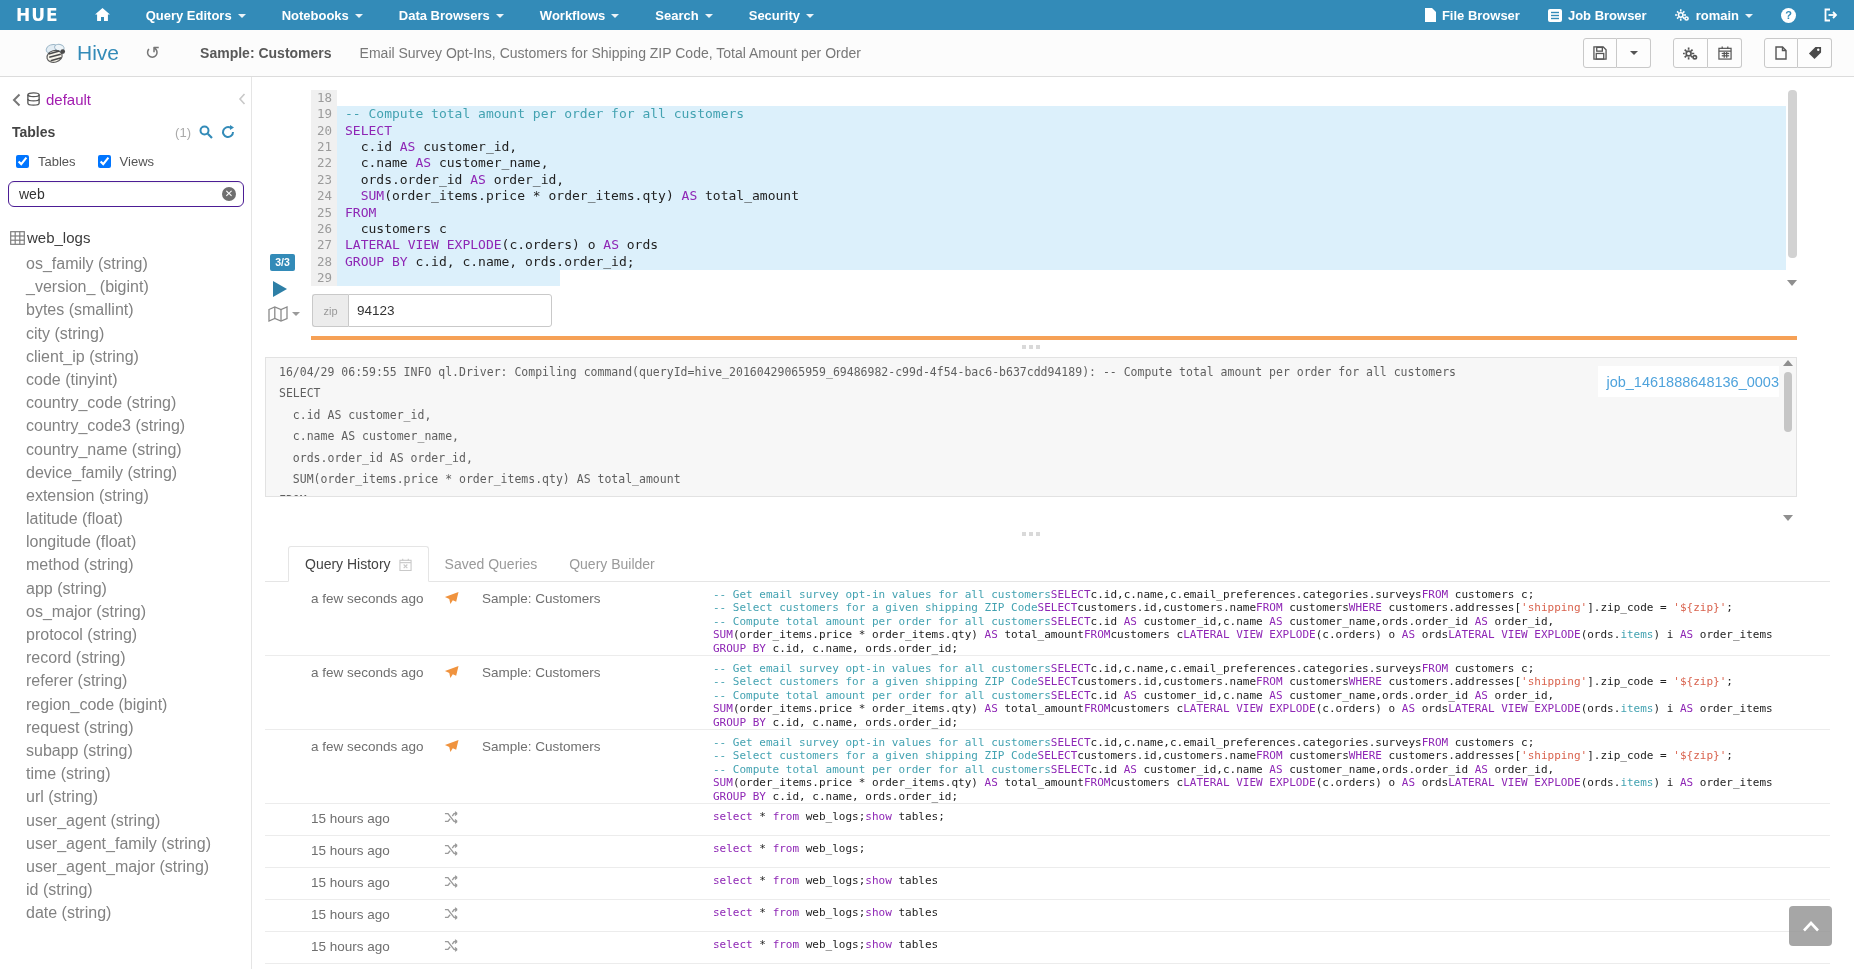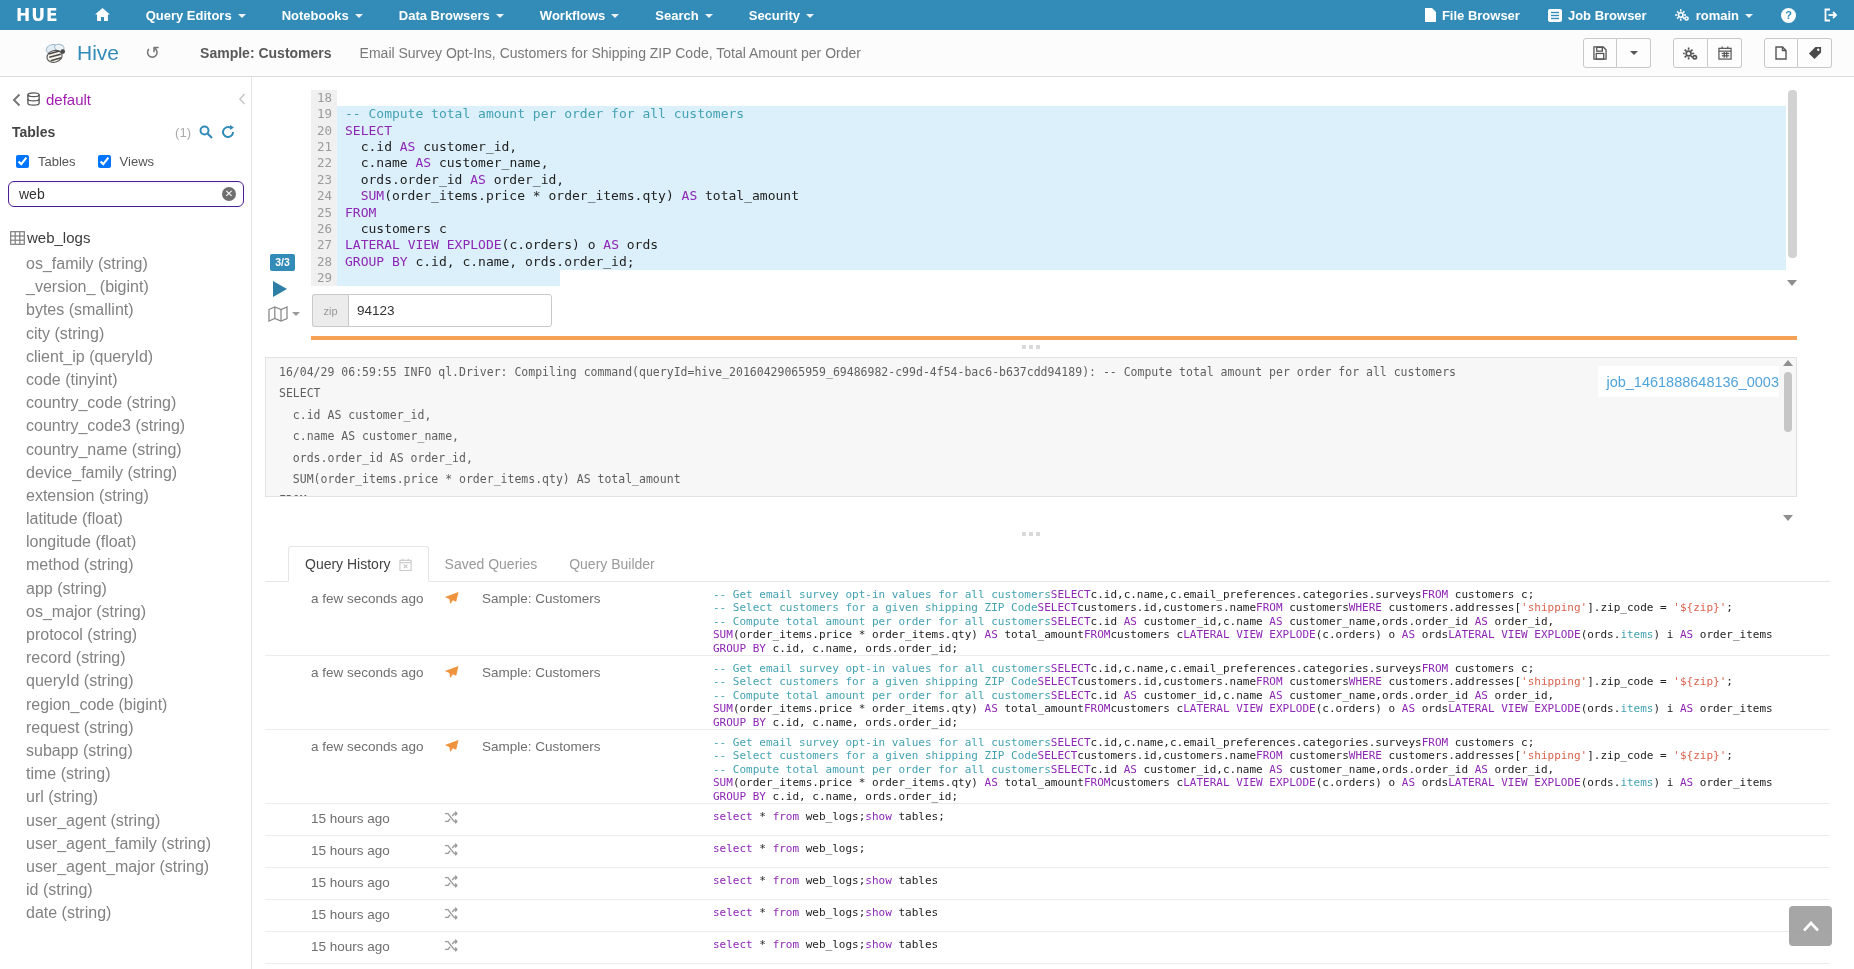--- a/index.html
+++ b/index.html
@@ -313,35 +313,35 @@
             <line x1="9.8" y1="0.7" x2="9.8" y2="13.3"></line>
           </g>
         </svg>
       <span>web_logs</span>
     </div>
     <ul class="col-list">
         <li class="col-item">os_family (string)</li>
         <li class="col-item">_version_ (bigint)</li>
         <li class="col-item">bytes (smallint)</li>
         <li class="col-item">city (string)</li>
-        <li class="col-item">client_ip (queryId)</li>
+        <li class="col-item">client_ip (string)</li>
         <li class="col-item">code (tinyint)</li>
         <li class="col-item">country_code (string)</li>
         <li class="col-item">country_code3 (string)</li>
         <li class="col-item">country_name (string)</li>
         <li class="col-item">device_family (string)</li>
         <li class="col-item">extension (string)</li>
         <li class="col-item">latitude (float)</li>
         <li class="col-item">longitude (float)</li>
         <li class="col-item">method (string)</li>
         <li class="col-item">app (string)</li>
         <li class="col-item">os_major (string)</li>
         <li class="col-item">protocol (string)</li>
         <li class="col-item">record (string)</li>
-        <li class="col-item">queryId (string)</li>
+        <li class="col-item">referer (string)</li>
         <li class="col-item">region_code (bigint)</li>
         <li class="col-item">request (string)</li>
         <li class="col-item">subapp (string)</li>
         <li class="col-item">time (string)</li>
         <li class="col-item">url (string)</li>
         <li class="col-item">user_agent (string)</li>
         <li class="col-item">user_agent_family (string)</li>
         <li class="col-item">user_agent_major (string)</li>
         <li class="col-item">id (string)</li>
         <li class="col-item">date (string)</li>

